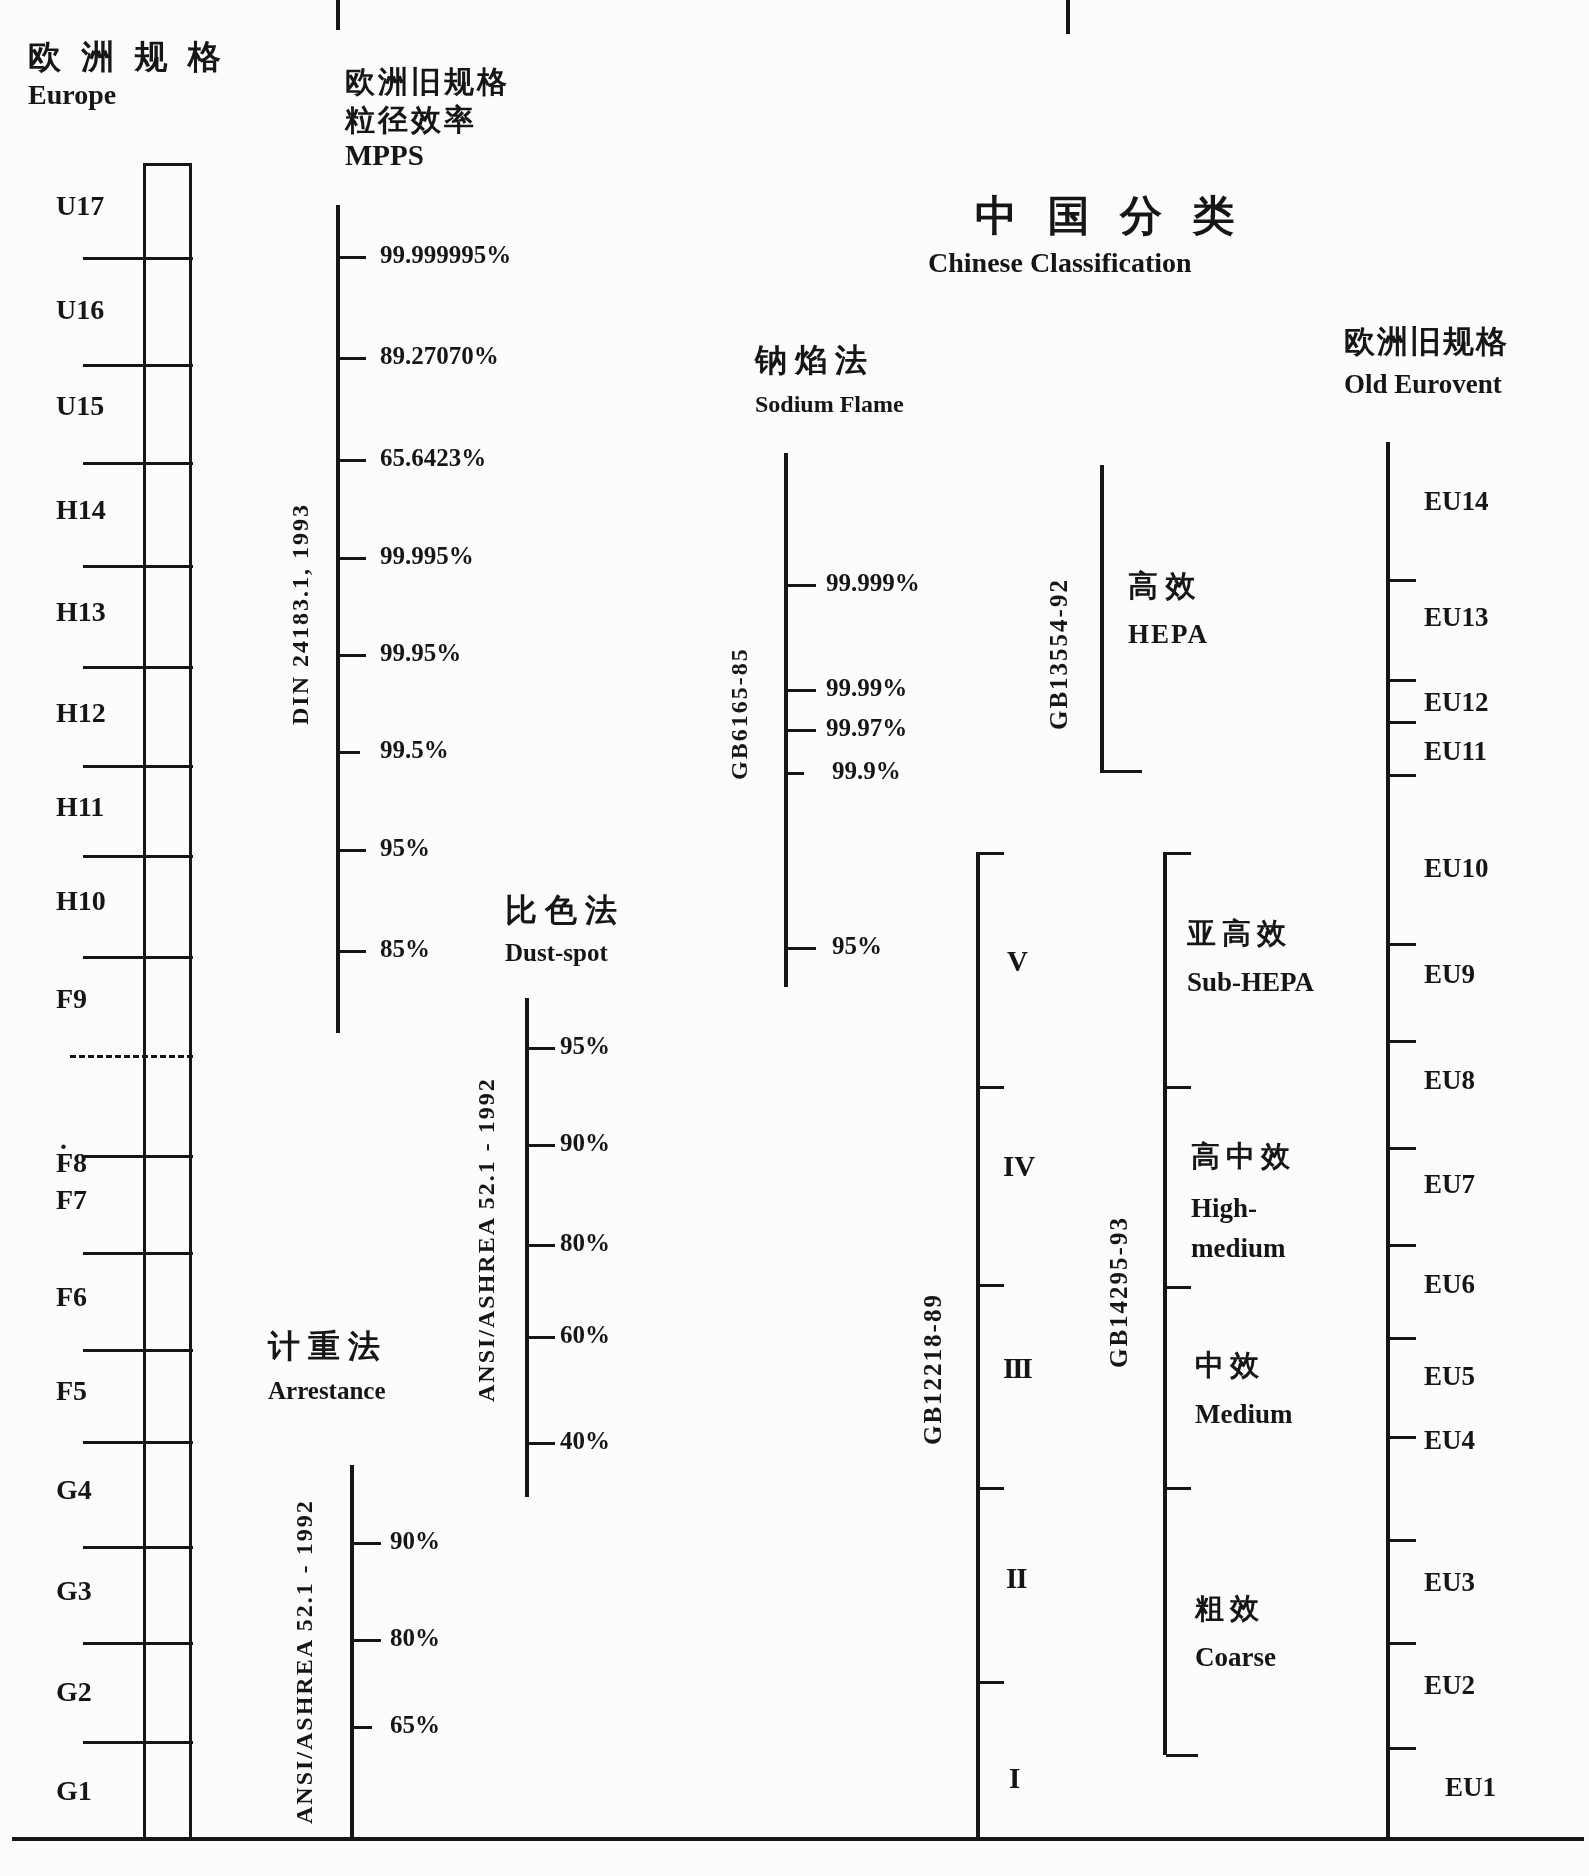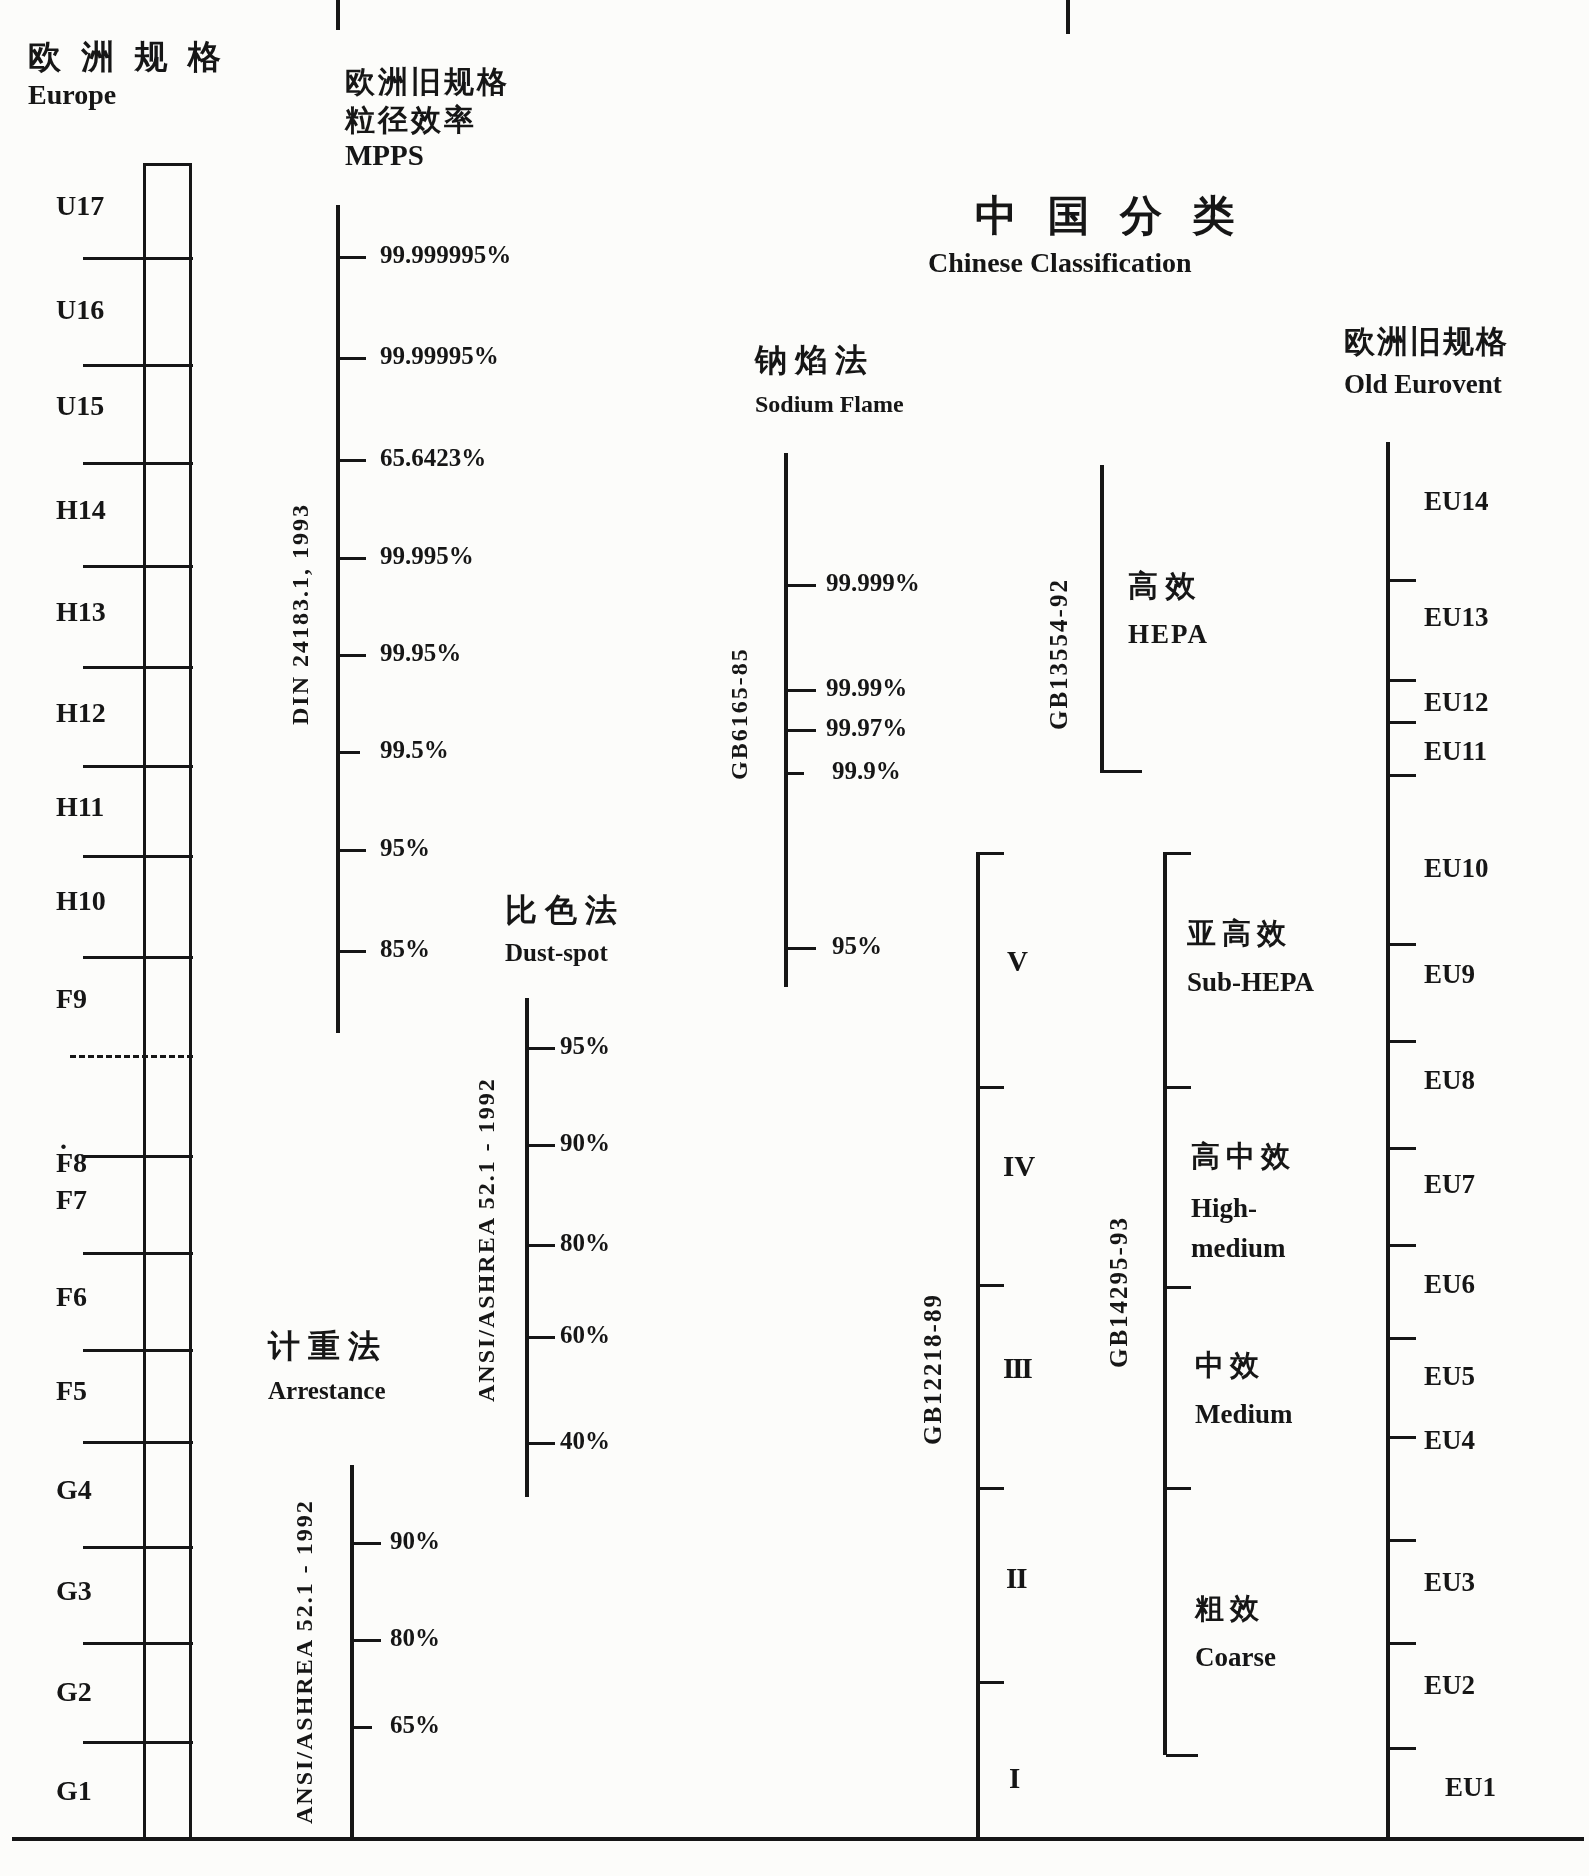--- a/index.html
+++ b/index.html
@@ -79,21 +79,21 @@
   <div class="hline" style="left:336px;top:256px;width:30px;height:3px"></div>
   <div class="hline" style="left:336px;top:357px;width:30px;height:3px"></div>
   <div class="hline" style="left:336px;top:459px;width:30px;height:3px"></div>
   <div class="hline" style="left:336px;top:557px;width:30px;height:3px"></div>
   <div class="hline" style="left:336px;top:654px;width:30px;height:3px"></div>
   <div class="hline" style="left:336px;top:751px;width:24px;height:3px"></div>
   <div class="hline" style="left:336px;top:849px;width:30px;height:3px"></div>
   <div class="hline" style="left:336px;top:950px;width:30px;height:3px"></div>
 
   <div class="lbl" style="left:380px;top:242px;font-size:25px;">99.999995%</div>
-  <div class="lbl" style="left:380px;top:343px;font-size:25px;">99.99995%</div>
+  <div class="lbl" style="left:380px;top:343px;font-size:25px;">89.27070%</div>
   <div class="lbl" style="left:380px;top:445px;font-size:25px;">65.6423%</div>
   <div class="lbl" style="left:380px;top:543px;font-size:25px;">99.995%</div>
   <div class="lbl" style="left:380px;top:640px;font-size:25px;">99.95%</div>
   <div class="lbl" style="left:380px;top:737px;font-size:25px;">99.5%</div>
   <div class="lbl" style="left:380px;top:835px;font-size:25px;">95%</div>
   <div class="lbl" style="left:380px;top:936px;font-size:25px;">85%</div>
 
   <div class="lbl" style="left:975px;top:194px;font-size:42px;letter-spacing:10px;">中 国 分 类</div>
   <div class="lbl" style="left:928px;top:248px;font-size:28px;">Chinese Classification</div>
 

